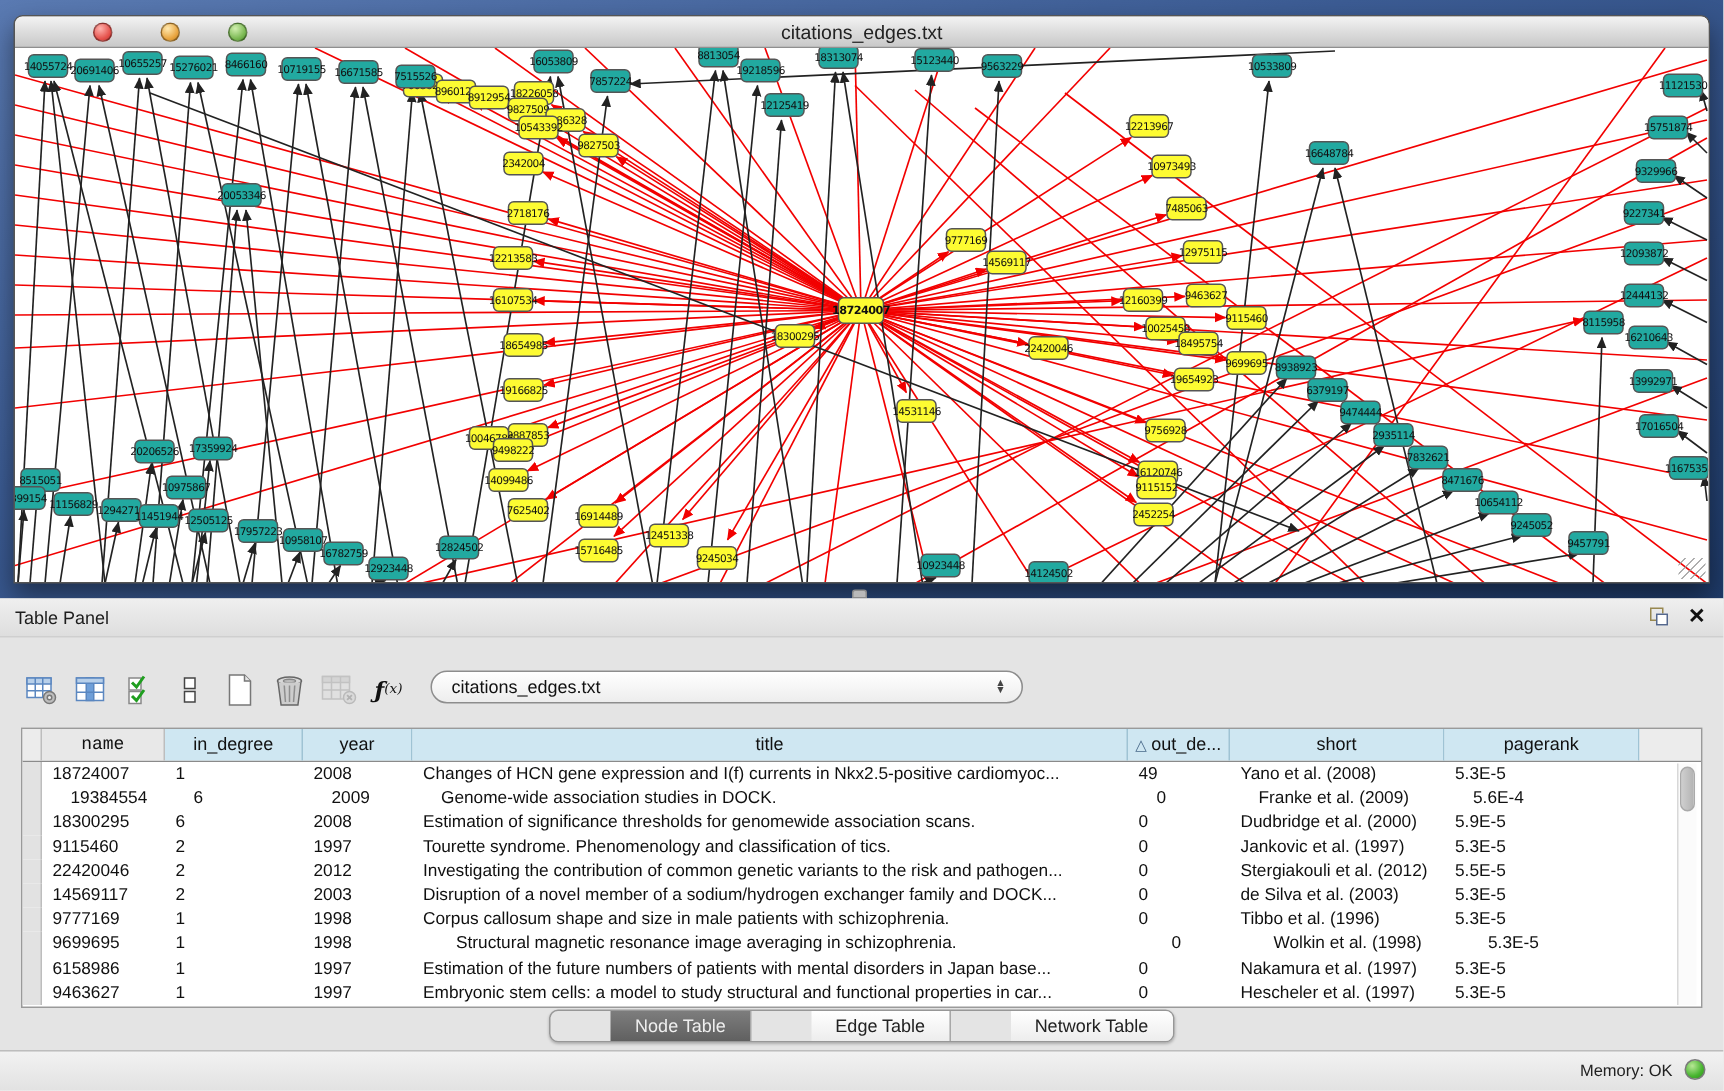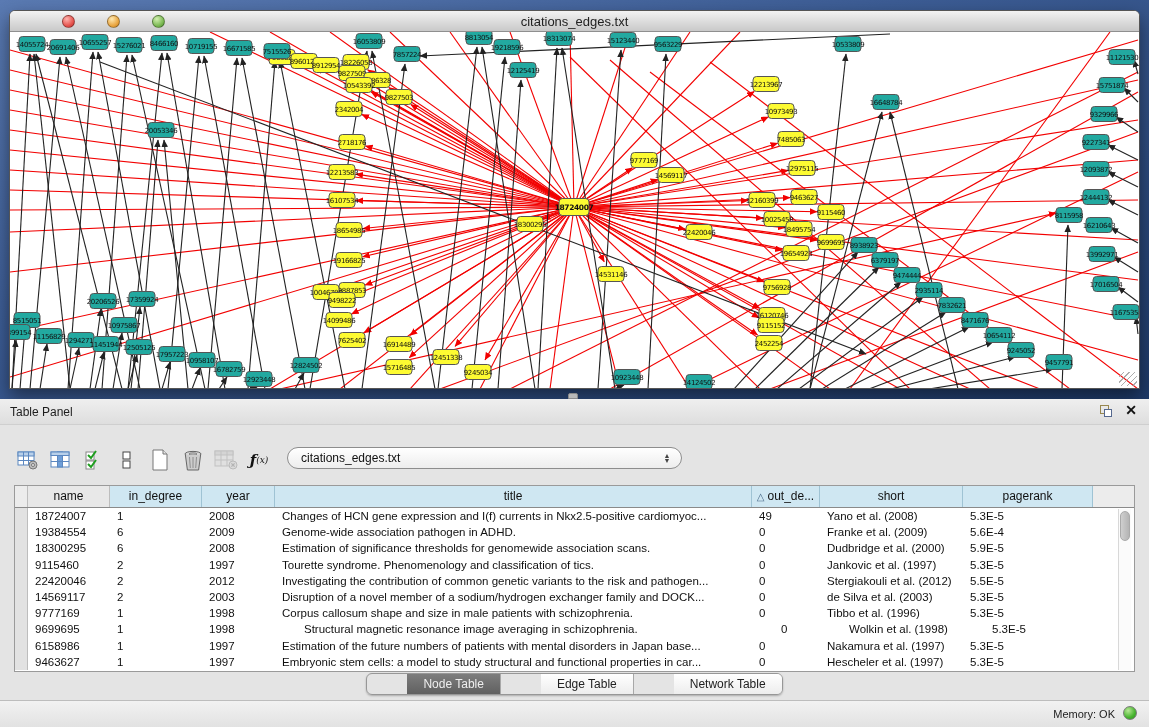--- a/index.html
+++ b/index.html
@@ -57,21 +57,21 @@
   .combo .arrows { width:22px; display:flex; flex-direction:column; align-items:center; line-height:5px; padding-right:6px; }
   .combo .arrows span { font-size:7px; color:#444; }
 
   .table-wrap { position:absolute; left:14px; top:86px; width:1121px; height:187px;
     border:1px solid #9a9a9a; background:#fff; overflow:hidden; }
   .trow { display:flex; width:100%; }
   .rowstrip { width:13px; background:#e2e2e2; border-right:1px solid #bdbdbd; flex:none; }
   .hdr { height:22px; border-bottom:1px solid #8a8a8a; }
   .hcell { flex:none; font-size:12px; color:#111; text-align:center; line-height:21px;
     background:#cfe7f2; border-right:1px solid #9fc3d4; overflow:hidden; white-space:nowrap; }
-  .hcell.gray { background:#e8e8e8; border-right:1px solid #bdbdbd; }
+  .hcell.gray { background:#e8e8e8; border-right:1px solid #bdbdbd;font-family:Liberation Mono, monospace; }
   .hcell.fill { background:#ececec; border-right:none; flex:1; }
   .sort-tri { color:#4a6a8a; font-size:10px; margin-right:3px; }
   .drow { height:16.2px; }
   .dcell { flex:none; font-size:11.5px; color:#101010; line-height:16px; padding-left:7px;
     overflow:hidden; white-space:nowrap; }
   .vscroll { position:absolute; right:3px; top:23px; width:13px; bottom:1px;
     background:#fbfbfb; border-left:1px solid #d8d8d8; }
   .vthumb { position:absolute; left:1px; top:2px; width:10px; height:30px; border-radius:5px;
     background:linear-gradient(90deg,#cFCFCF,#b4b4b4); border:1px solid #aaa; }
 
@@ -787,24 +787,24 @@
             <div class="dcell" style="width: 82px;">18724007</div>
             <div class="dcell" style="width: 92px;">1</div>
             <div class="dcell" style="width: 73px;">2008</div>
             <div class="dcell" style="width: 477px;">Changes of HCN gene expression and I(f) currents in Nkx2.5-positive cardiomyoc...</div>
             <div class="dcell" style="width: 68px;">49</div>
             <div class="dcell" style="width: 143px;">Yano et al. (2008)</div>
             <div class="dcell" style="width: 130px;">5.3E-5</div>
           </div>
           <div class="trow drow">
             <div class="rowstrip"></div>
-            <div class="dcell" style="width: 82px;">19384554</div>
+            <div class="dcell" style="width: 82px; margin-left: 12px;">19384554</div>
             <div class="dcell" style="width: 92px;">6</div>
             <div class="dcell" style="width: 73px;">2009</div>
-            <div class="dcell" style="width: 477px;">Genome-wide association pathogen in ADHD.</div>
+            <div class="dcell" style="width: 477px;">Genome-wide association studies in DOCK.</div>
             <div class="dcell" style="width: 68px;">0</div>
             <div class="dcell" style="width: 143px;">Franke et al. (2009)</div>
             <div class="dcell" style="width: 130px;">5.6E-4</div>
           </div>
           <div class="trow drow">
             <div class="rowstrip"></div>
             <div class="dcell" style="width: 82px;">18300295</div>
             <div class="dcell" style="width: 92px;">6</div>
             <div class="dcell" style="width: 73px;">2008</div>
             <div class="dcell" style="width: 477px;">Estimation of significance thresholds for genomewide association scans.</div>

